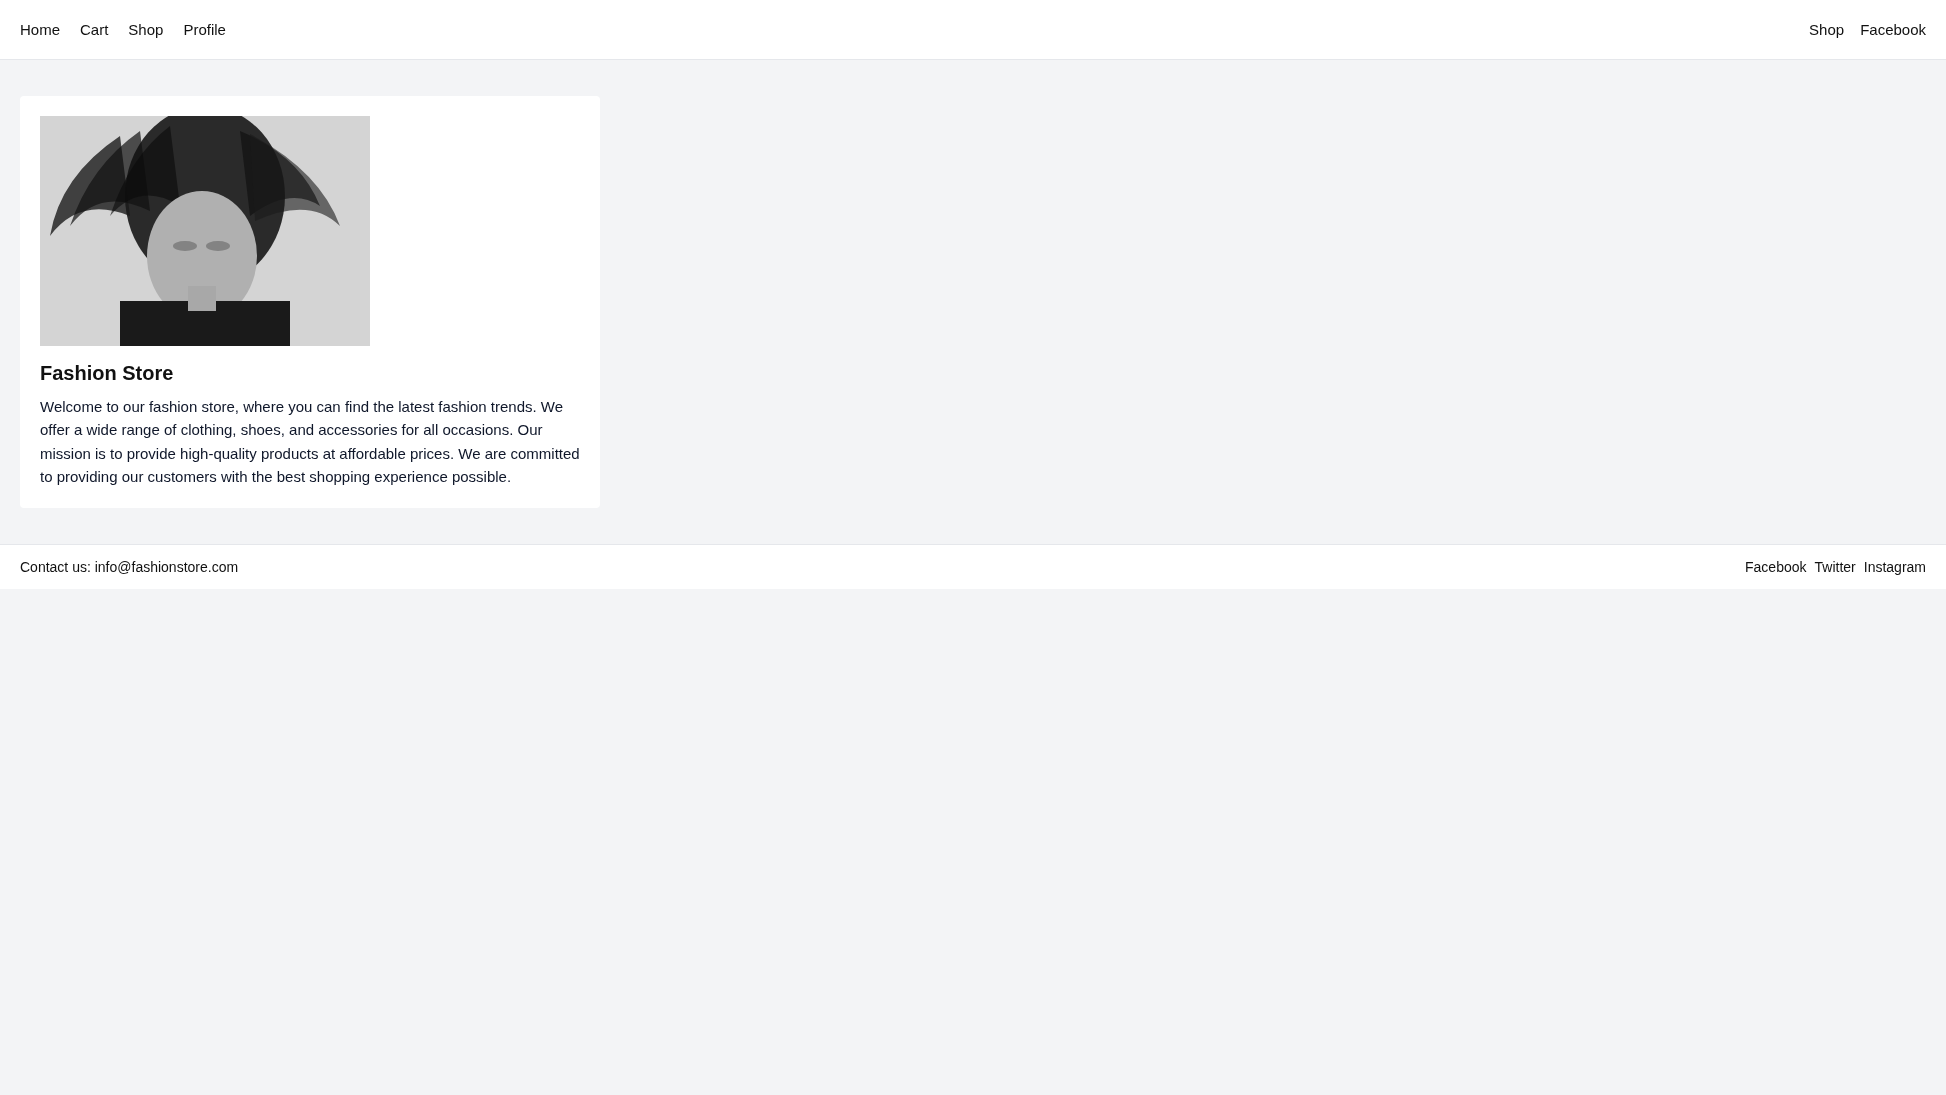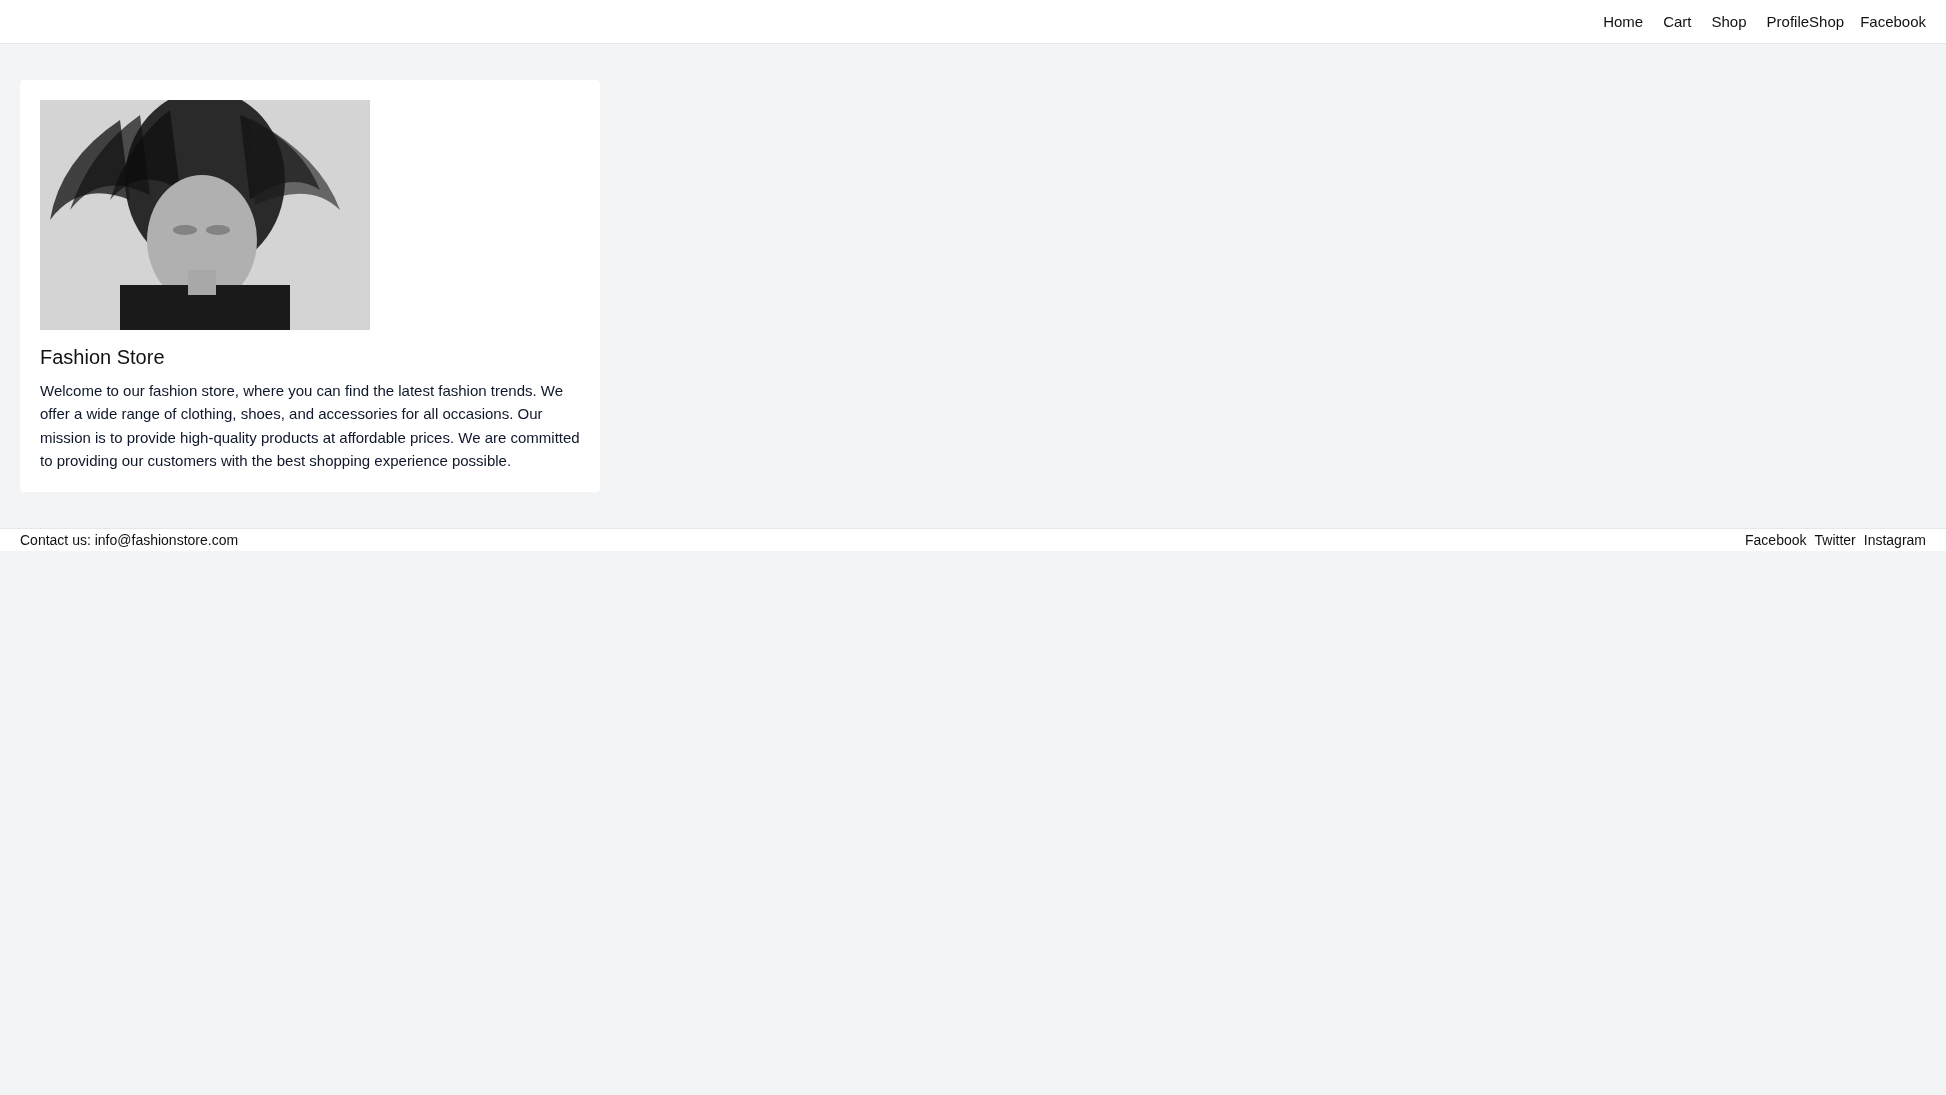--- a/index.html
+++ b/index.html
@@ -7,23 +7,23 @@
       font-family: -apple-system, BlinkMacSystemFont, "Segoe UI", sans-serif;
       background-color: #f3f4f6;
       color: #111;
     }
 
     
     header {
       background: #fff;
       display: flex;
       align-items: center;
-      justify-content: flex-end;
+      justify-content: space-between;
       padding: 16px 20px;
-      height: 44px;
+      height: 60px;
       border-bottom: 1px solid #e5e7eb;
     }
     nav.left-nav {
       display: flex;
       gap: 20px;
     }
     nav.right-nav {
       display: flex;
       gap: 16px;
     }
@@ -40,36 +40,36 @@
     .card {
       background: #fff;
       padding: 20px;
       max-width: 580px;
       border-radius: 4px;
     }
     .card h2 {
       margin-top: 16px;
       margin-bottom: 10px;
       font-size: 20px;
-      font-weight: 400;
+      font-weight: 700;
     }
     .card p {
       font-size: 15px;
       line-height: 1.55;
       color: #0f172a;
     }
 
     
     footer {
       background: #fff;
       border-top: 1px solid #e5e7eb;
       display: flex;
       align-items: center;
       justify-content: space-between;
-      padding: 3px 20px;
+      padding: 14px 20px;
     }
     footer .contact {
       font-size: 14px;
       color: #111;
     }
     footer .social-links {
       display: flex;
       gap: 8px;
     }
     footer .social-links a {

